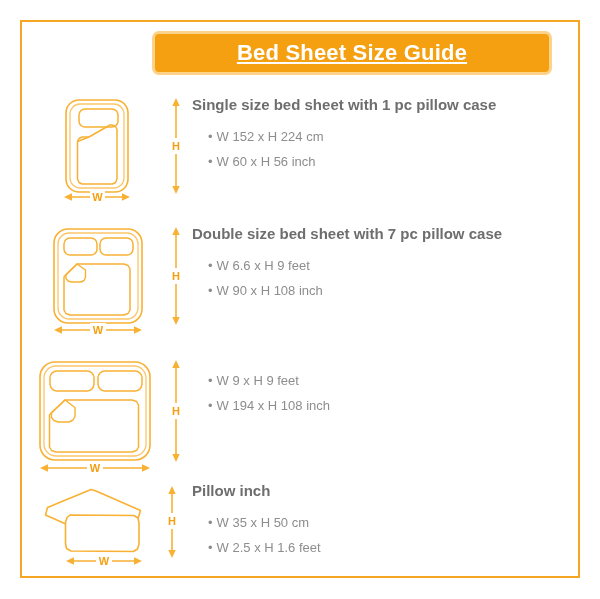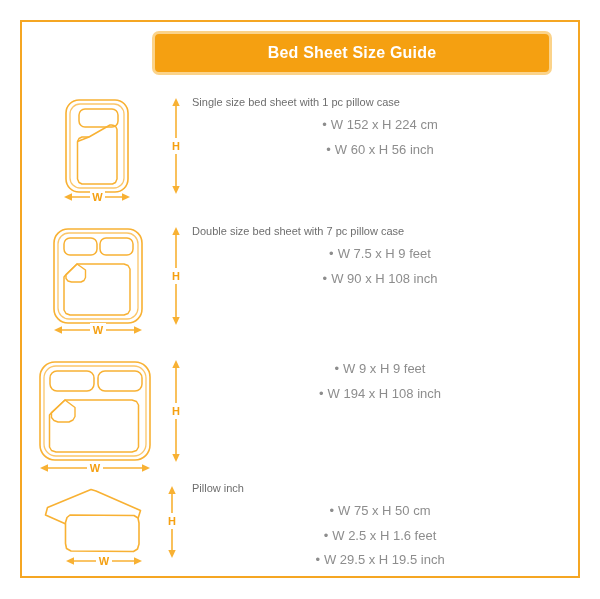--- a/index.html
+++ b/index.html
@@ -37,55 +37,55 @@
     background: #f5a011;
     border-radius: 7px;
     border: 3px solid #fbd38a;
     box-sizing: border-box;
     display: flex;
     align-items: center;
     justify-content: center;
   }
   .title-text {
     color: #ffffff;
-    font-size: 16px;
+    font-size: 22px;
     font-weight: bold;
     letter-spacing: 0.2px;
     line-height: 1;
+    text-decoration: underline;
   }
   .section {
     position: absolute;
     left: 28px;
     width: 540px;
     display: flex;
     flex-direction: row;
     align-items: flex-start;
   }
   .diagram-col {
     width: 160px;
     flex: 0 0 160px;
     position: relative;
   }
   .text-col {
     flex: 1 1 auto;
     padding-left: 4px;
   }
   .sec-heading {
     color: #6e6e6e;
-    font-size: 11px;
-    font-weight: normal;
+    font-size: 15px;
+    font-weight: bold;
     margin: 0 0 9px 0;
     line-height: 1.2;
     white-space: nowrap;
   }
   .spec-list {
     list-style: none;
-    margin: 4px;
+    margin: 16px;
     padding: 0;
-    text-align: center;
   }
   .spec-item {
     color: #8d8d8d;
     font-size: 13px;
     line-height: 1.05;
     margin-bottom: 11px;
     white-space: nowrap;
   }
   .spec-item .bullet {
     display: inline-block;
@@ -175,21 +175,21 @@
           <polygon points="26,105 34,101.3 34,108.7" fill="#f8b133"></polygon>
           <polygon points="114,105 106,101.3 106,108.7" fill="#f8b133"></polygon>
           <rect x="62" y="98" width="16" height="14" fill="#ffffff"></rect>
           <text x="70" y="109" font-family="Liberation Sans, sans-serif" font-size="11" font-weight="bold" fill="#f5a011" text-anchor="middle">W</text>
         </g>
       </svg>
     </div>
     <div class="text-col">
       <h2 class="sec-heading">Double size bed sheet with 7 pc pillow case</h2>
       <ul class="spec-list">
-        <li class="spec-item"><span class="bullet">•</span><span>W 7.5 x H 9 feet</span></li>
+        <li class="spec-item"><span class="bullet">•</span><span>W 6.6 x H 9 feet</span></li>
         <li class="spec-item"><span class="bullet">•</span><span>W 90 x H 108 inch</span></li>
       </ul>
     </div>
   </div>
 
   <div class="section" id="section-king">
     <div class="diagram-col">
       <svg width="160" height="118" viewBox="0 0 160 118">
         <rect x="12" y="4" width="110" height="98" rx="15" ry="15" fill="none" stroke="#f8b133" stroke-width="1.6"></rect>
         <rect x="16" y="8" width="102" height="90" rx="12" ry="12" fill="none" stroke="#fbc66a" stroke-width="1.3"></rect>
@@ -246,20 +246,19 @@
           <polygon points="38,79 46,75.3 46,82.7" fill="#f8b133"></polygon>
           <polygon points="114,79 106,75.3 106,82.7" fill="#f8b133"></polygon>
           <rect x="68" y="72" width="16" height="14" fill="#ffffff"></rect>
           <text x="76" y="83" font-family="Liberation Sans, sans-serif" font-size="11" font-weight="bold" fill="#f5a011" text-anchor="middle">W</text>
         </g>
       </svg>
     </div>
     <div class="text-col">
       <h2 class="sec-heading">Pillow inch</h2>
       <ul class="spec-list">
-        <li class="spec-item"><span class="bullet">•</span><span>W 75 x H 50 cm</span></li>
+        <li class="spec-item"><span class="bullet">•</span><span>W 35 x H 50 cm</span></li>
         <li class="spec-item"><span class="bullet">•</span><span>W 2.5 x H 1.6 feet</span></li>
-        <li class="spec-item"><span class="bullet">•</span><span>W 29.5 x H 19.5 inch</span></li>
       </ul>
     </div>
   </div>
 
 </div>
 
 </body></html>

